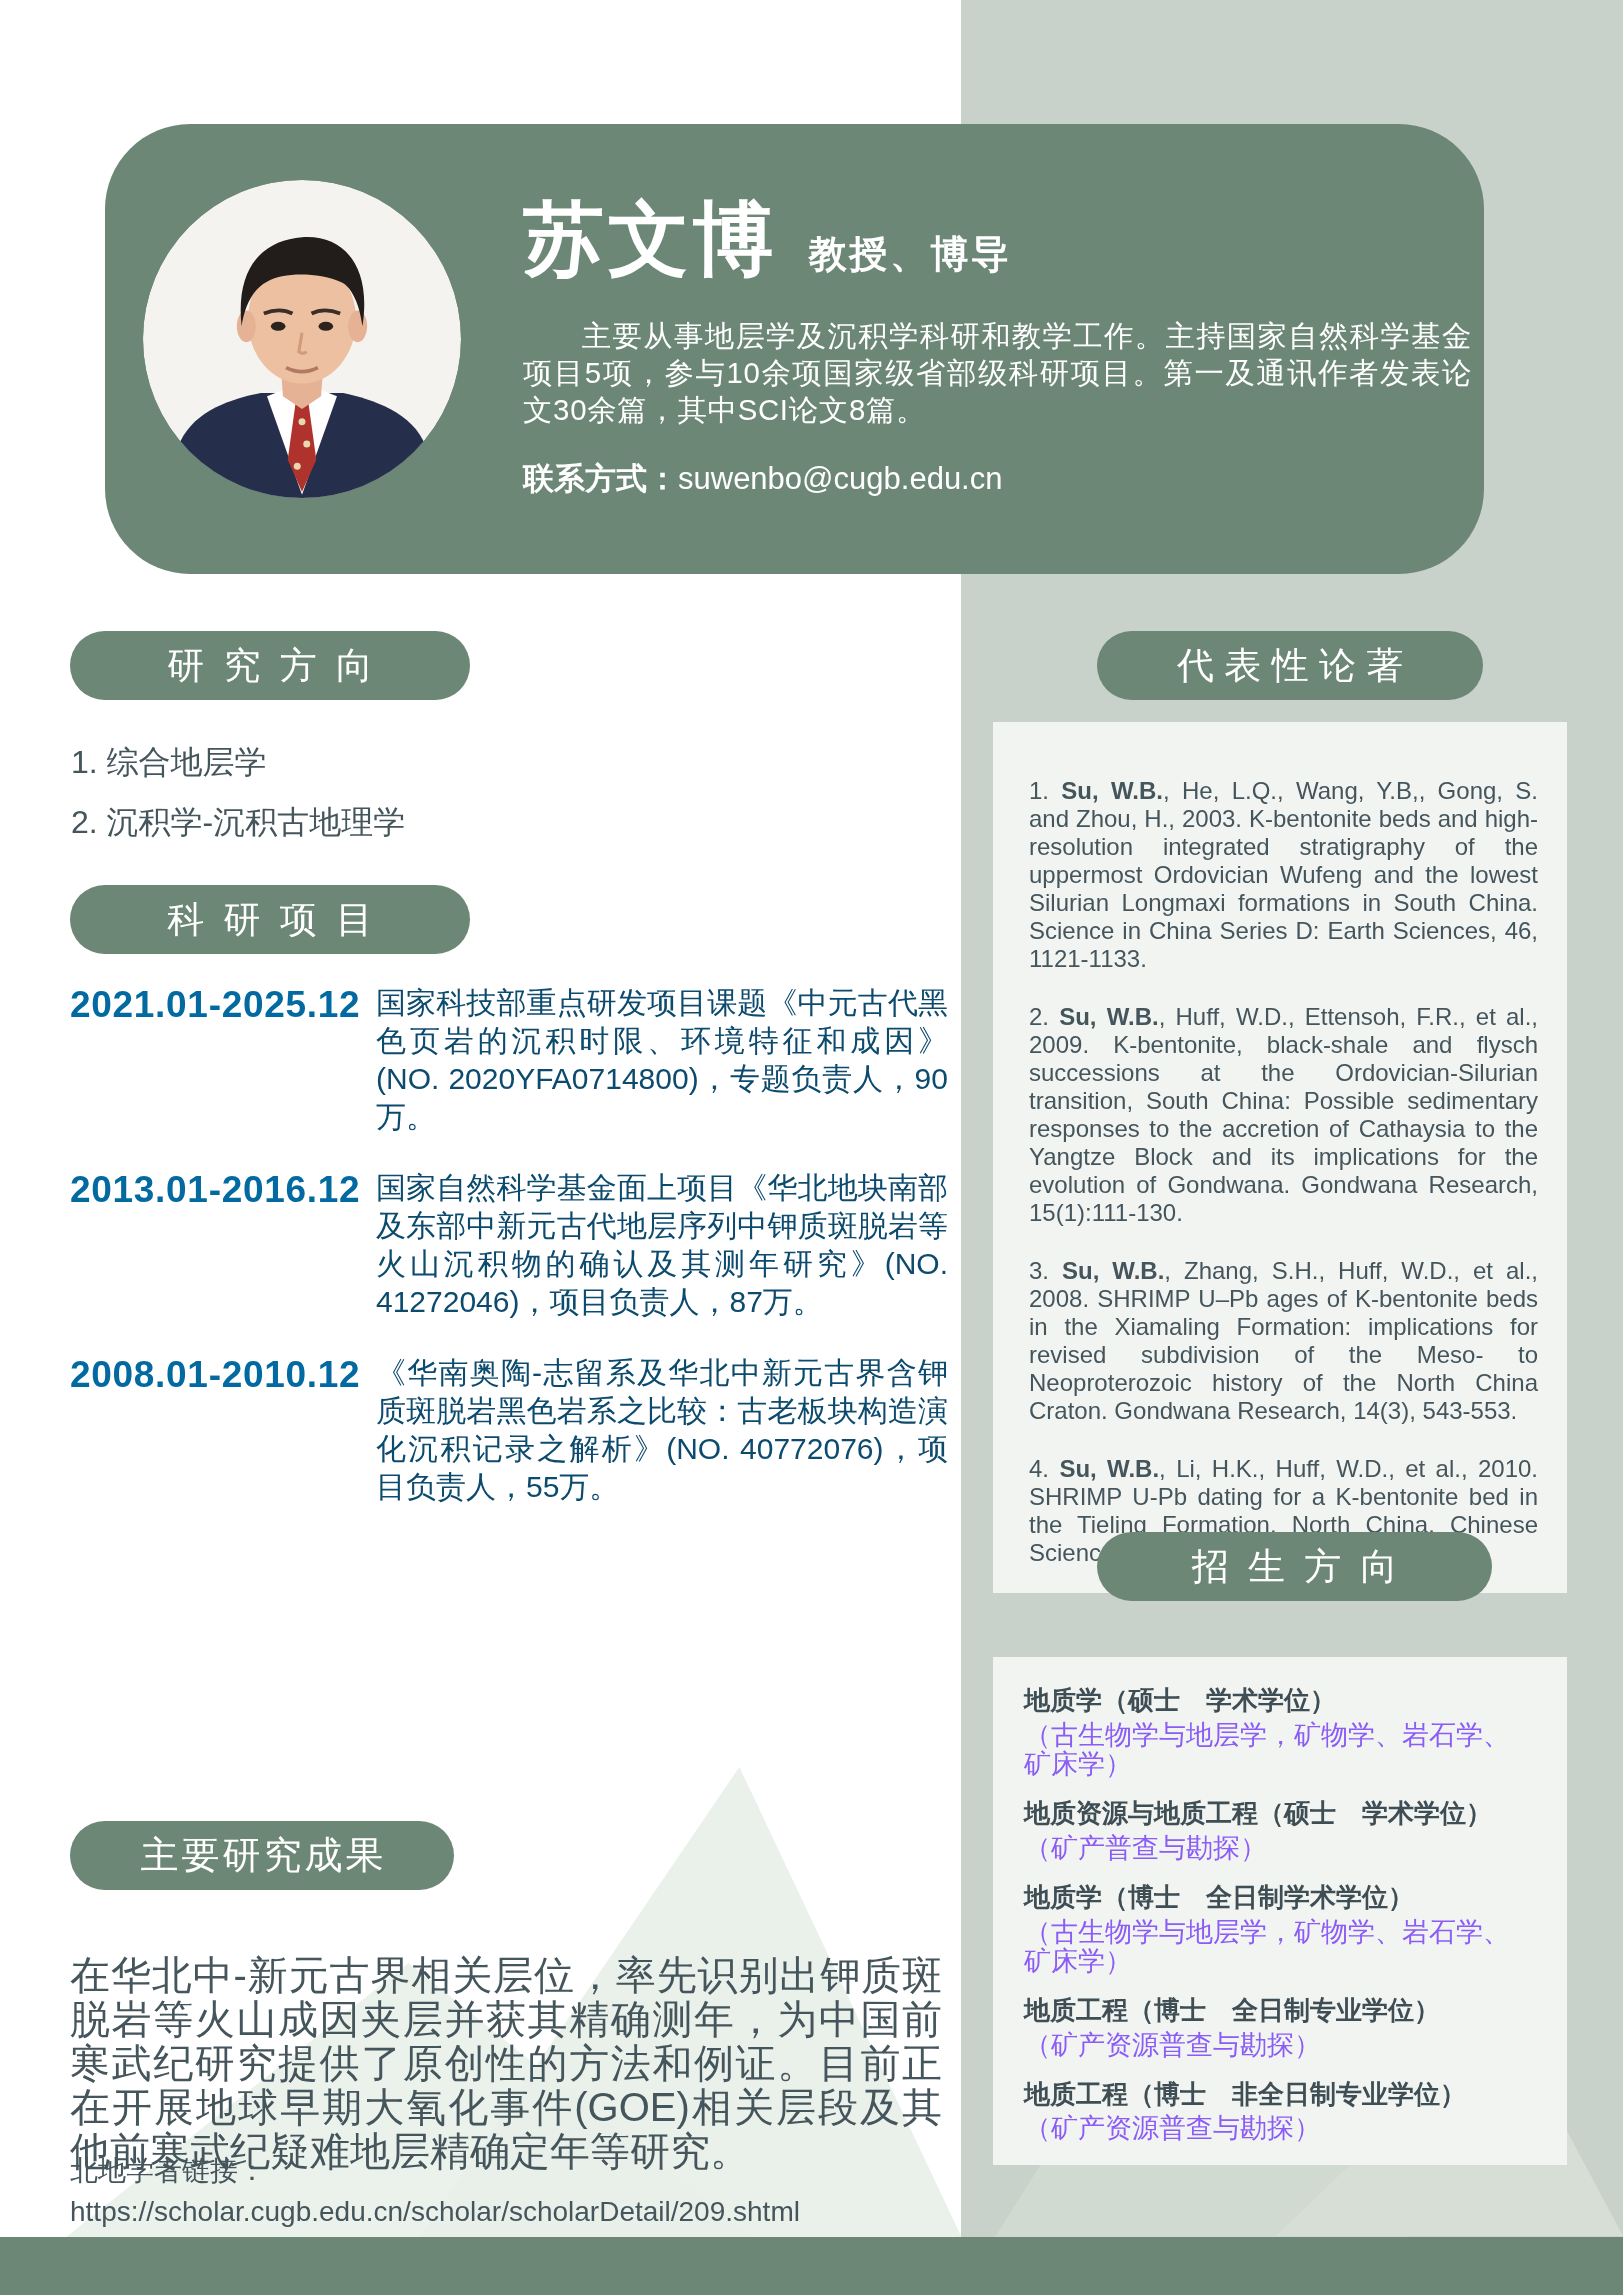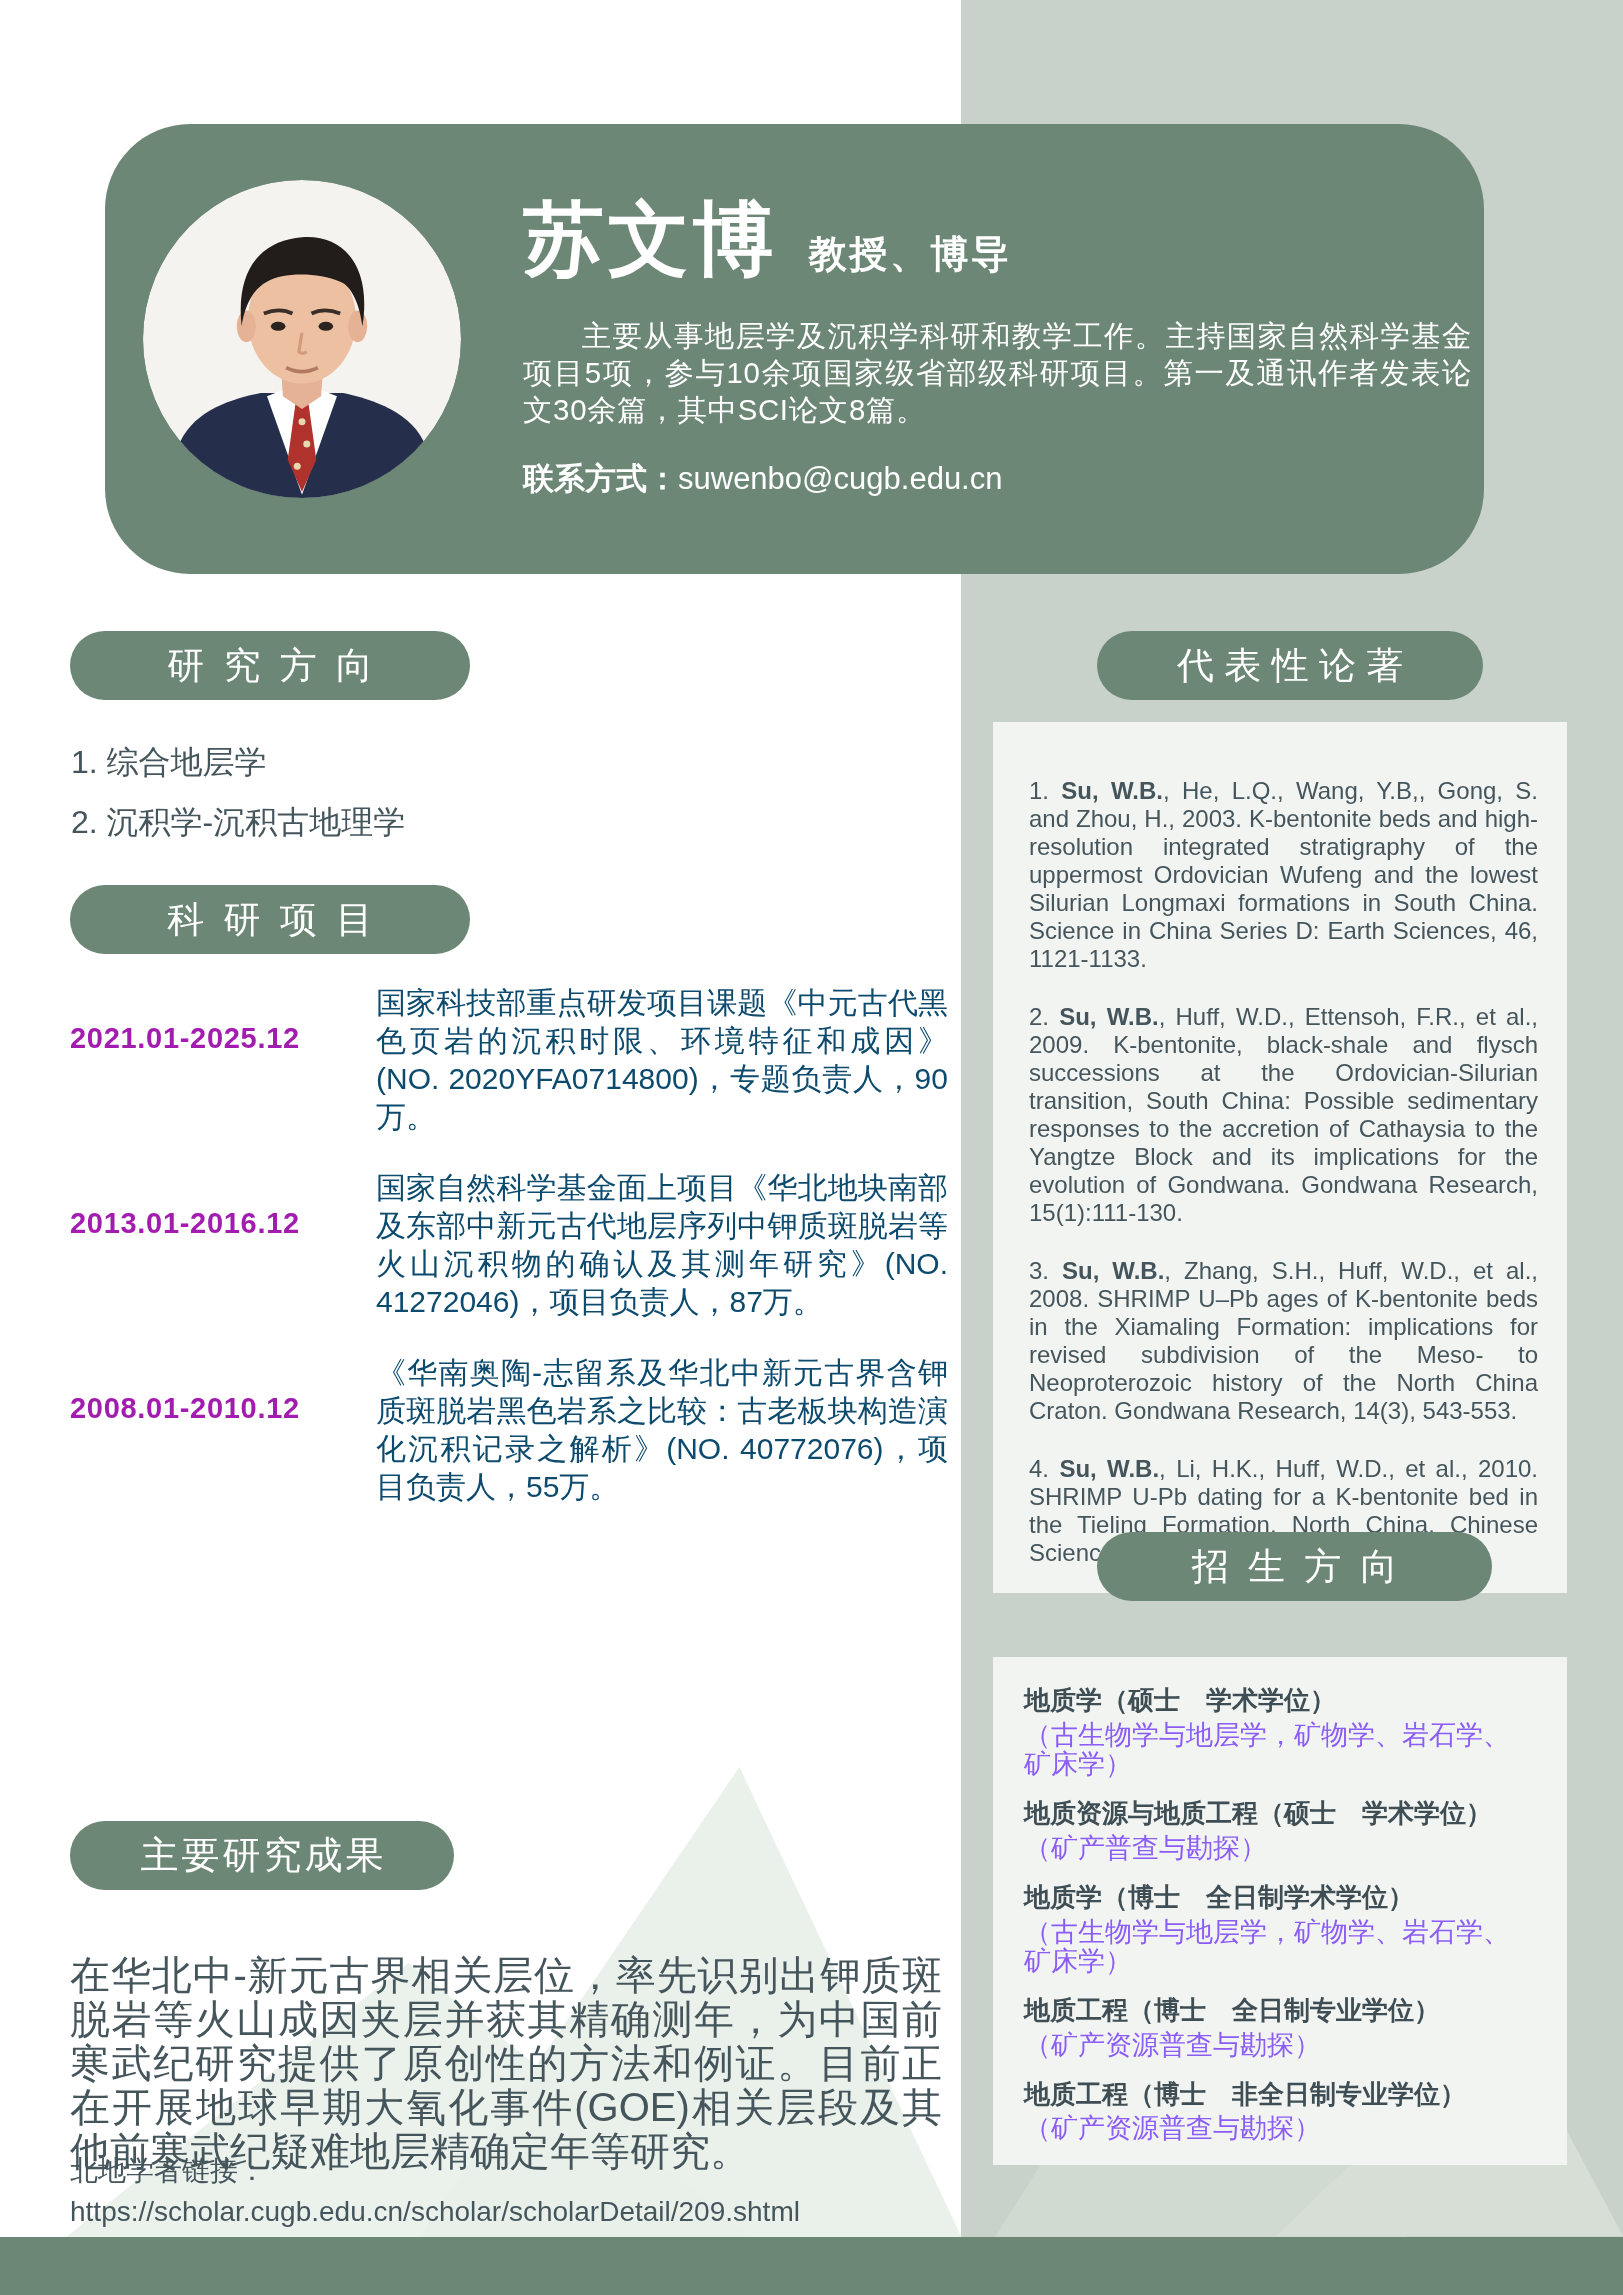--- a/index.html
+++ b/index.html
@@ -44,21 +44,21 @@
   .badge-research{left:70px; top:631px; width:381px;}
   .badge-projects{left:70px; top:885px; width:381px;}
   .badge-achieve{left:70px; top:1821px; width:381px;}
   .badge-pubs{left:1097px; top:631px; width:376px;}
   .badge-adm{left:1097px; top:1532px; width:376px;}
   
   .research-list{position:absolute; left:71px; top:732px; z-index:2; font-size:32px; line-height:60px; color:#45555c;}
   
   .projects{position:absolute; left:70px; top:984px; width:878px; z-index:2;}
   .project-row{display:flex; margin-bottom:33px;}
-  .project-period{flex:0 0 306px; font-size:29px; font-weight:600; color:#a21caf; letter-spacing:0.7px;margin-top:38px;}
+  .project-period{flex:0 0 306px; font-size:37px; font-weight:600; color:#0369a1; letter-spacing:0.7px;}
   .project-desc{flex:1; font-size:30px; line-height:38px; text-align:justify; color:#0c4a6e;}
   
   .achievements{position:absolute; left:70px; top:1913px; width:872px; z-index:2;
     font-size:40px; line-height:44px; text-align:justify; color:#45555c;}
   
   .scholar{position:absolute; left:70px; top:2150px; width:890px; z-index:2; font-size:28px; line-height:41px; color:#45555c;}
   .scholar-url{color:#45555c; text-decoration:none;}
   
   .pub-card{
     position:absolute; left:993px; top:722px; width:574px; z-index:2;

